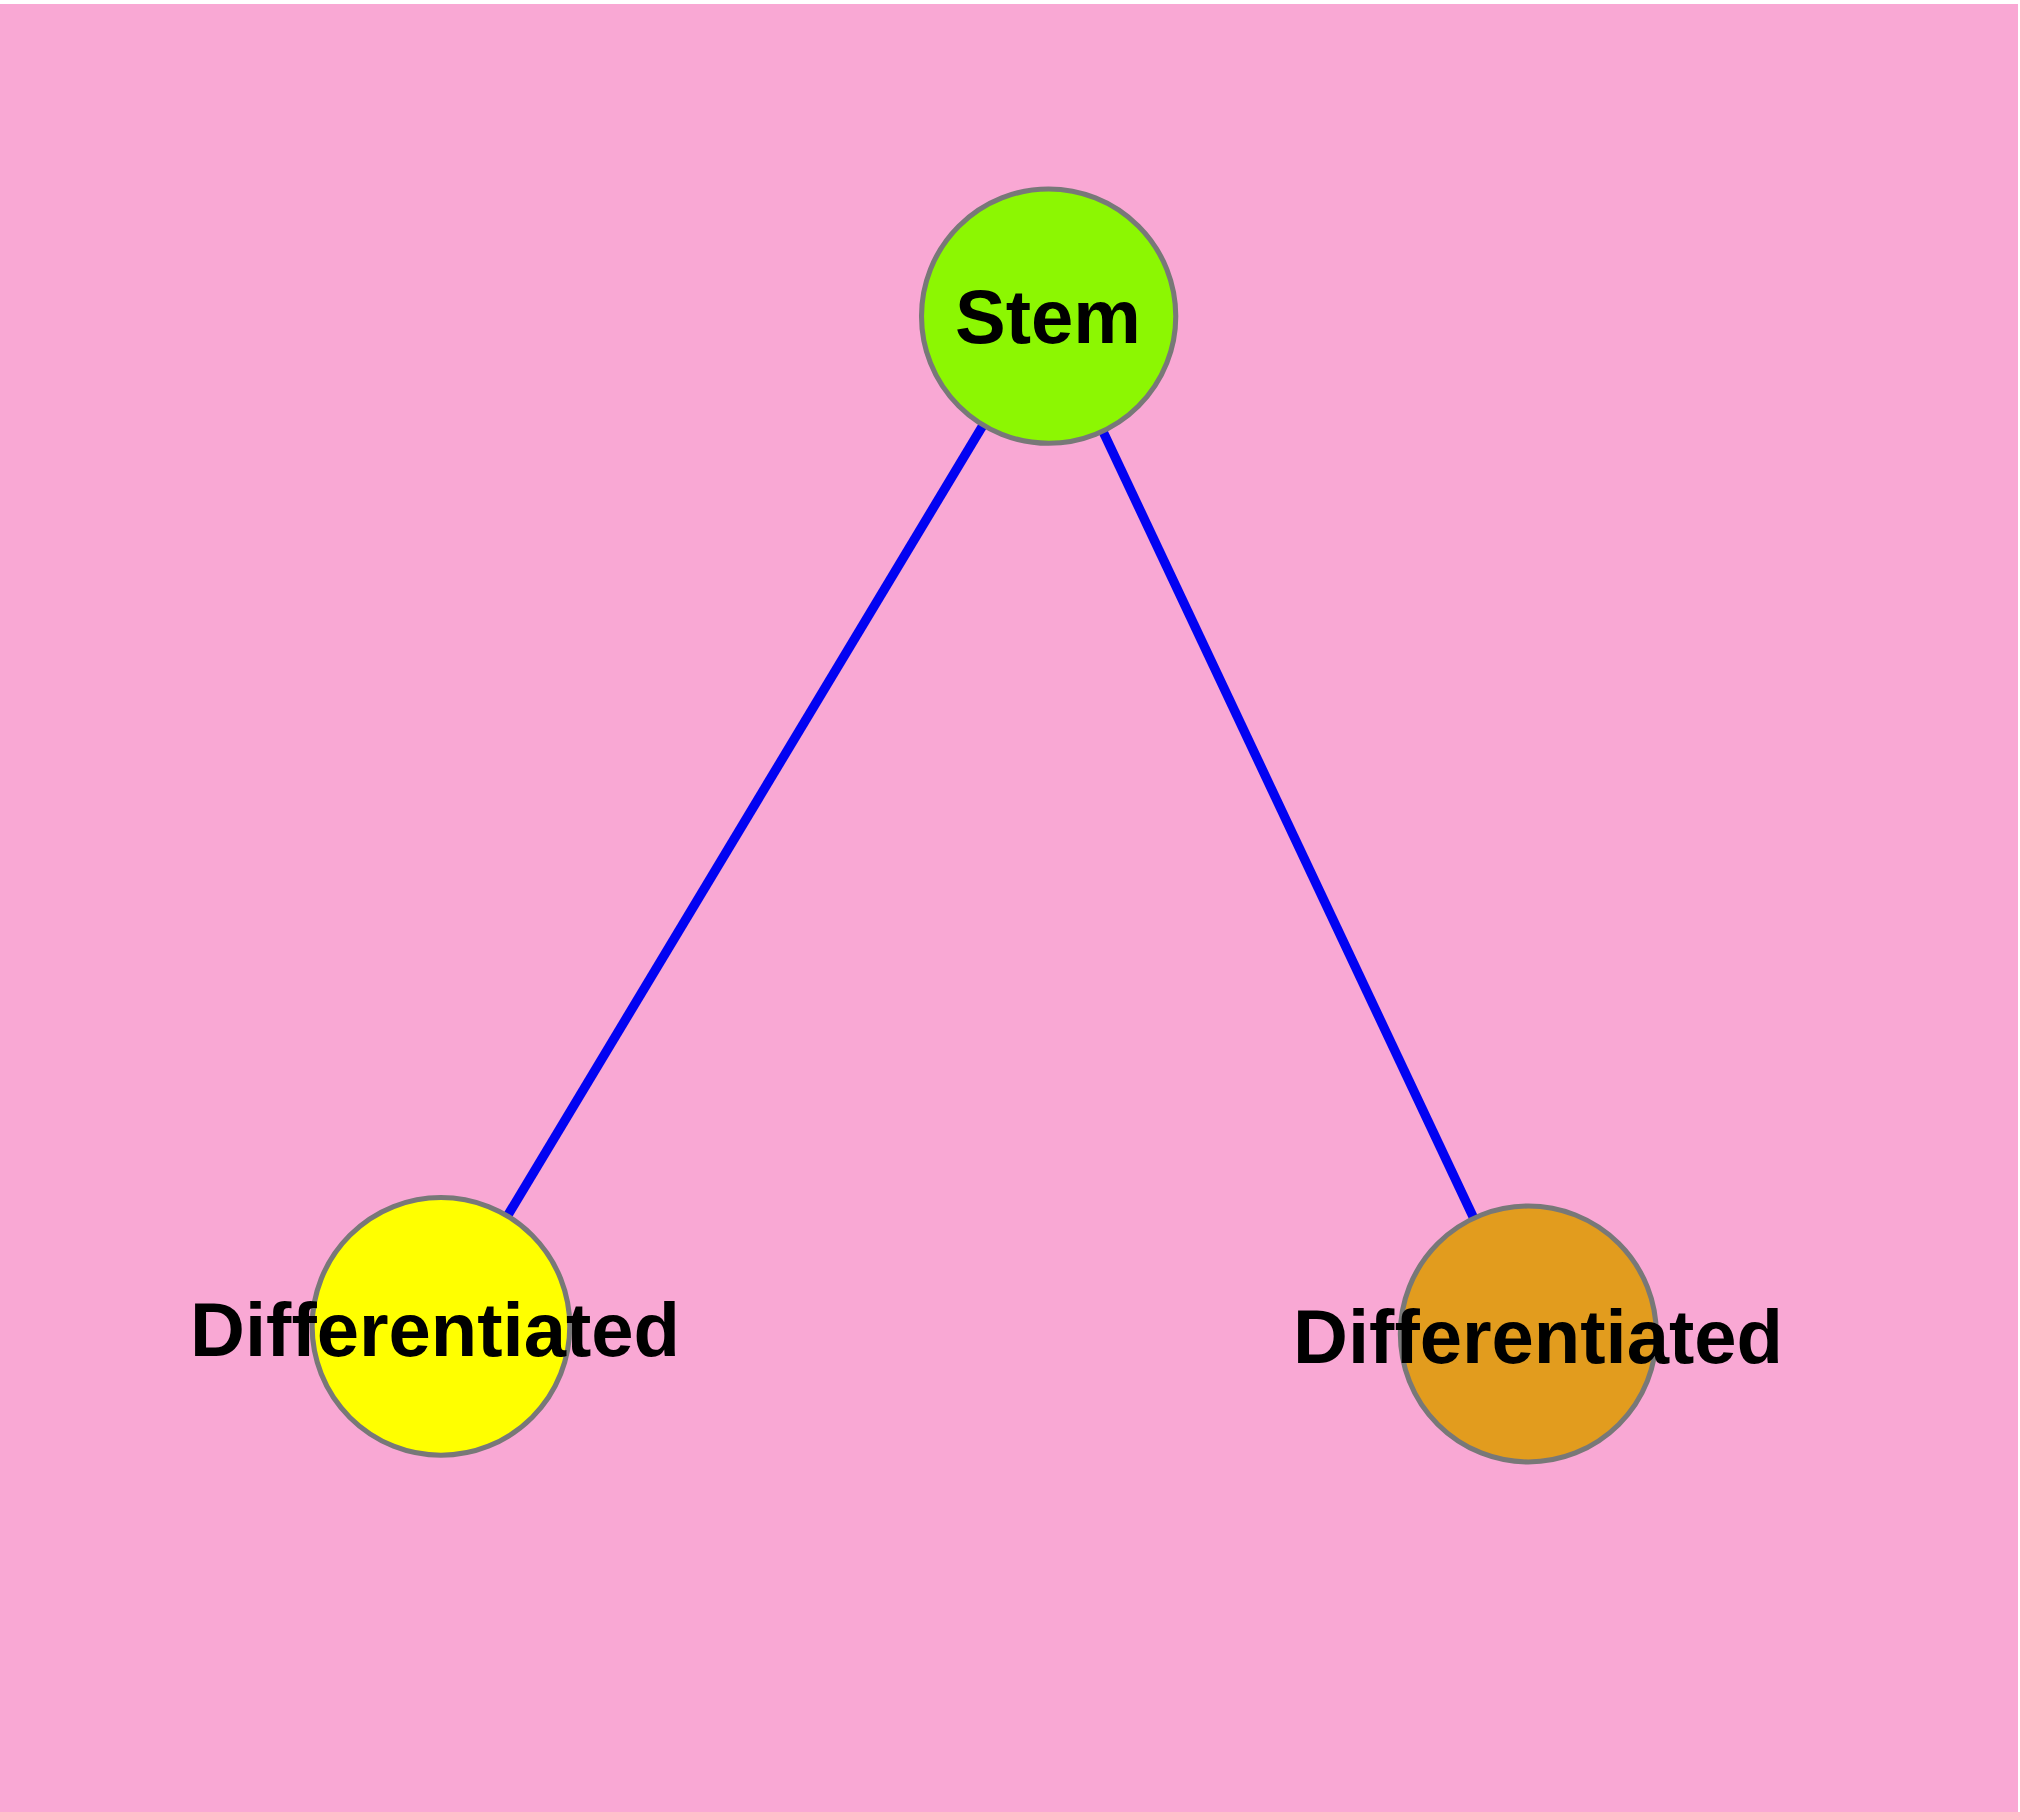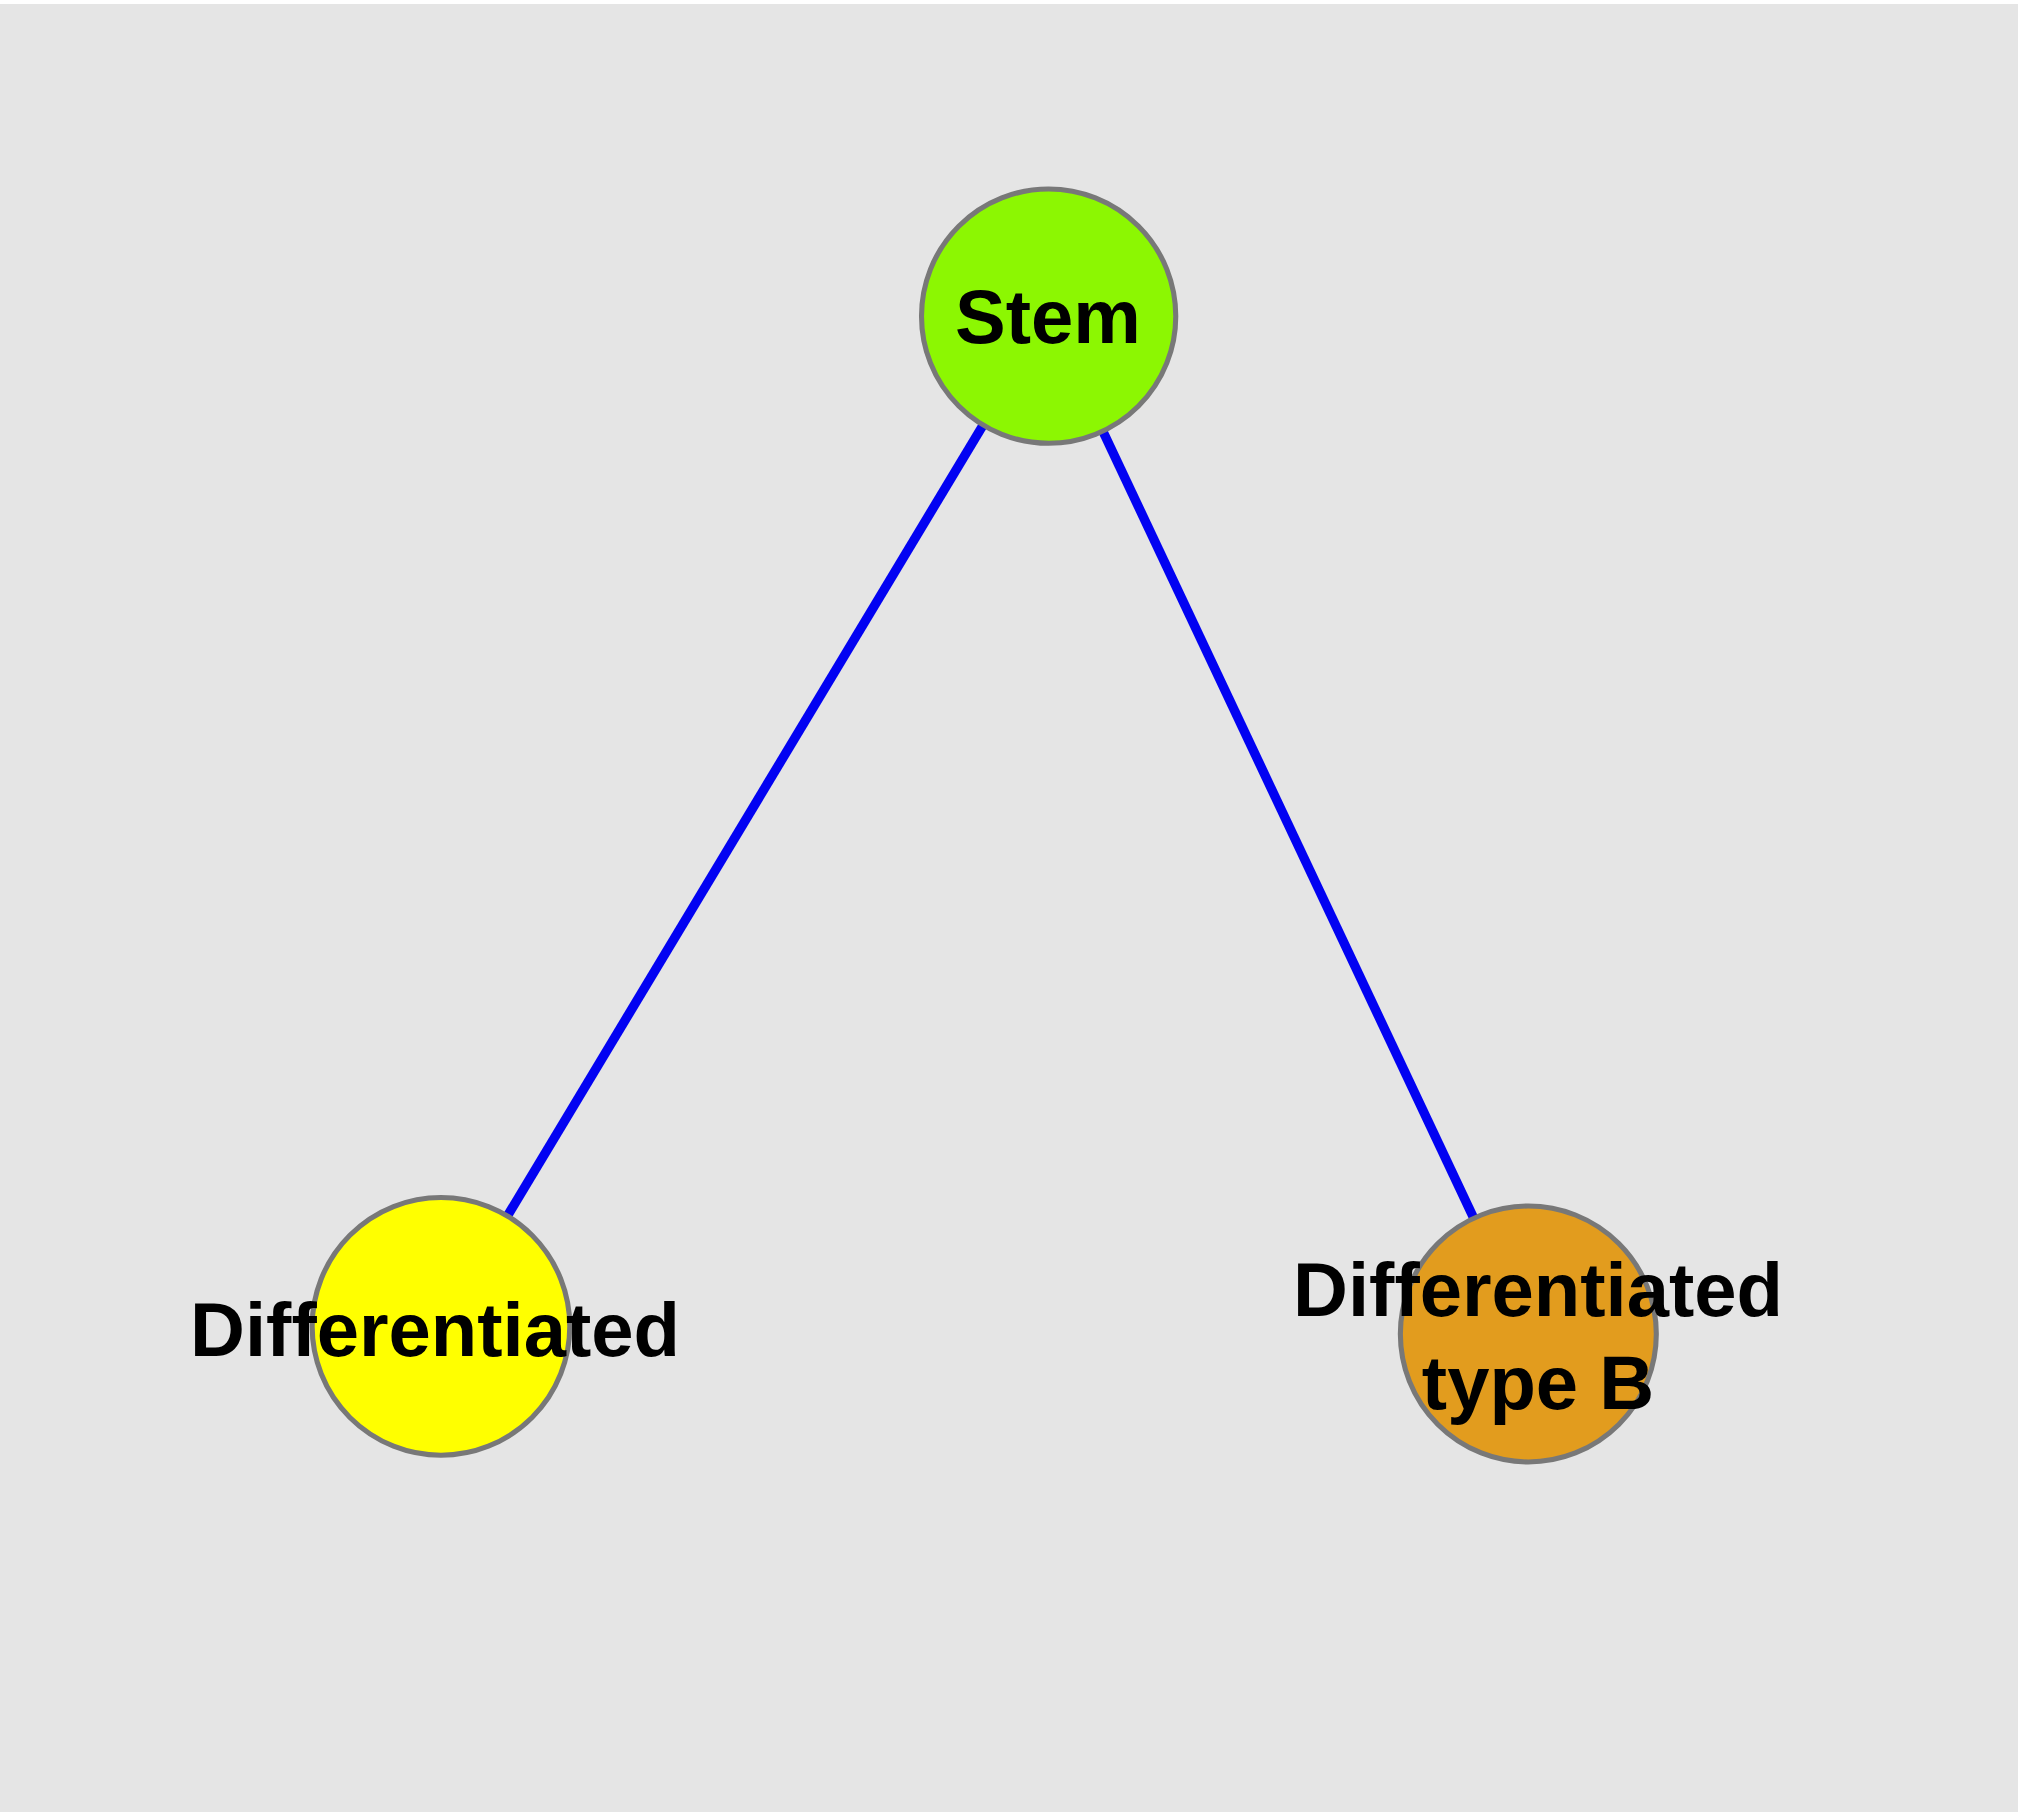--- a/index.html
+++ b/index.html
@@ -4,21 +4,21 @@
 <style>
   html, body {
     margin: 0;
     padding: 0;
     background: #ffffff;
   }
   .canvas {
     position: relative;
     width: 2021px;
     height: 1812px;
-    background: #e5e5e5;
+    background: #f9a8d4;
     overflow: hidden;
     font-family: "Liberation Sans", sans-serif;
   }
   .margin-top {
     position: absolute;
     left: 0; top: 0;
     width: 100%; height: 4.2px;
     background: #ffffff;
   }
   .margin-right {
@@ -64,20 +64,19 @@
   </svg>
 
   <div class="node-label" style="left:1048px; top:316px;">Stem</div>
 
   <div class="node-label" style="left:435px; top:1329px;">
     <span>Differentiated</span><br>
   </div>
 
   <div class="node-label" style="left:1538px; top:1336px;">
     <span>Differentiated</span><br>
-    <span>type B</span>
   </div>
 
   <div class="margin-top"></div>
   <div class="margin-right"></div>
 
 </div>
 
 
 </body></html>

